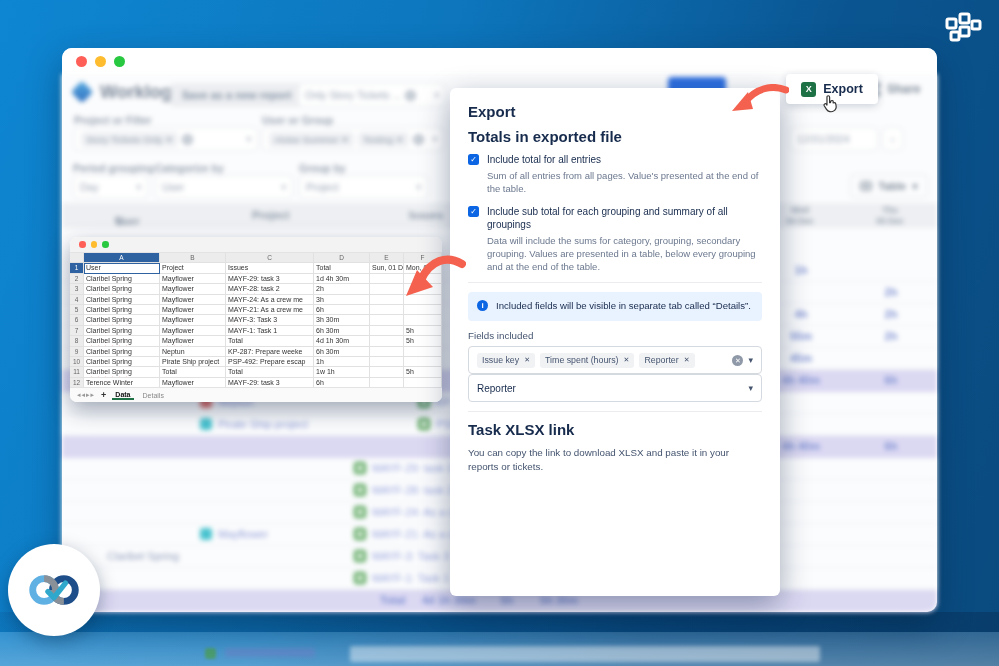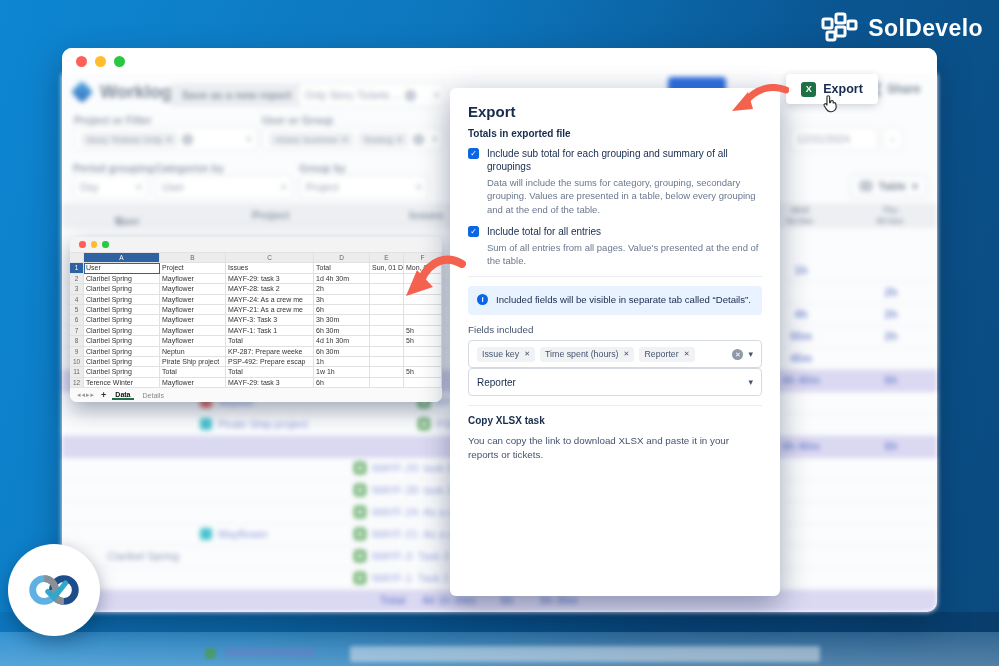--- a/index.html
+++ b/index.html
@@ -83,21 +83,21 @@
          display:flex;align-items:center;gap:6px;padding-left:7px;font-size:7px;color:#888}
   .stabs .nav{letter-spacing:1px;color:#999}
   .stabs .plus{font-weight:bold;color:#333;font-size:9px}
   .stab{padding:0 3px}
   .stab.active{font-weight:bold;color:#111;border-bottom:2px solid #1e7145}
   
   .panel{position:absolute;left:450px;top:88px;width:330px;height:508px;background:#fff;border-radius:6px;
          box-shadow:0 10px 30px rgba(9,30,66,.38);padding:13px 18px;box-sizing:border-box;z-index:20;
          font-size:10px;color:#44546f;overflow:hidden}
   .panel h1{font-size:15px;color:#172b4d;margin:2px 0 8px;font-weight:bold}
-  .panel h2{font-size:10px;color:#172b4d;margin:4px 0 8px;font-weight:bold}
+  .panel h2{font-size:15px;color:#172b4d;margin:4px 0 8px;font-weight:bold}
   .pdesc{font-size:9.8px;line-height:1.42;margin:0 0 9px}
   .panel a{color:#0c66e4;text-decoration:none;cursor:pointer}
   .cbrow{display:flex;gap:8px;margin:5px 0 9px}
   .cb{flex:0 0 auto;width:11px;height:11px;margin-top:1px;background:#0c66e4;border-radius:2.5px;position:relative}
   .cb::after{content:"✓";position:absolute;left:0;top:0;width:11px;height:11px;color:#fff;font-size:8px;
              line-height:11px;text-align:center}
   .cbl{color:#172b4d;margin-bottom:3px;line-height:1.3}
   .cbd{color:#6b788e;font-size:9.5px;line-height:1.4}
   .panel hr{border:none;border-top:1px solid #ebecf0;margin:9px 0}
   .togglerow{display:flex;justify-content:space-between;align-items:center;margin:2px 0 6px}
@@ -134,21 +134,20 @@
 <div class="brand">
   <svg width="38" height="32" viewBox="0 0 38 32">
     <g fill="none" stroke="#fff" stroke-width="3">
       <rect x="2" y="7" width="9" height="9" rx="1.5"></rect>
       <rect x="15" y="2" width="9" height="9" rx="1.5"></rect>
       <rect x="15" y="15" width="9" height="9" rx="1.5"></rect>
       <rect x="27" y="9" width="8" height="8" rx="1.5"></rect>
       <rect x="6" y="20" width="8" height="8" rx="1.5"></rect>
     </g>
   </svg>
-  <span class="bname">SolDevelo</span>
 </div>
 
 <div class="win">
   <div class="titlebar">
     <span class="dot r"></span>
     <span class="dot y"></span>
     <span class="dot g"></span>
   </div>
   <div class="app">
     <div class="w-logo"></div>
@@ -430,29 +429,29 @@
     <span class="stab">Details</span>
   </div>
 </div>
 
 <aside class="panel">
   <h1>Export</h1>
   <h2>Totals in exported file</h2>
   <div class="cbrow">
     <span class="cb"></span>
     <div>
-      <div class="cbl">Include sub total for each grouping and summary of all groupings</div>
-      <div class="cbd">Data will include the sums for category, grouping, secondary grouping. Values are presented in a table, below every grouping and at the end of the table.</div>
+      <div class="cbl">Include total for all entries</div>
+      <div class="cbd">Sum of all entries from all pages. Value's presented at the end of the table.</div>
     </div>
   </div>
   <div class="cbrow">
     <span class="cb"></span>
     <div>
-      <div class="cbl">Include total for all entries</div>
-      <div class="cbd">Sum of all entries from all pages. Value's presented at the end of the table.</div>
+      <div class="cbl">Include sub total for each grouping and summary of all groupings</div>
+      <div class="cbd">Data will include the sums for category, grouping, secondary grouping. Values are presented in a table, below every grouping and at the end of the table.</div>
     </div>
   </div>
   <hr>
   <div class="infobox">
     <span class="infoi">i</span>
     <span>Included fields will be visible in separate tab called “Details”.</span>
   </div>
   <div class="fldlabel">Fields included</div>
   <div class="selbox">
     <span style="display:flex;gap:5px">
@@ -470,21 +469,21 @@
         </span>
       </span>
     <span class="clear2">✕</span>
     <span class="chev2">▾</span>
   </div>
   <div class="selbox">
     <span class="selval">Reporter</span>
     <span class="chev2" style="margin-left:auto">▾</span>
   </div>
   <hr>
-  <h2>Copy XLSX task</h2>
+  <h2>Task XLSX link</h2>
   <p class="pdesc">You can copy the link to download XLSX and paste it in your reports or tickets.</p>
 
 </aside>
 
 <div class="circle-logo">
   <svg width="70" height="70" viewBox="0 0 92 92">
     <circle cx="33" cy="46" r="15" fill="none" stroke="#5fb0e3" stroke-width="9"></circle>
     <circle cx="59" cy="46" r="15" fill="none" stroke="#1d4e89" stroke-width="9"></circle>
     <path d="M33 31 a15 15 0 0 1 15 15" fill="none" stroke="#8a9097" stroke-width="9"></path>
     <path d="M59 61 a15 15 0 0 1 -15 -15" fill="none" stroke="#8a9097" stroke-width="9"></path>

